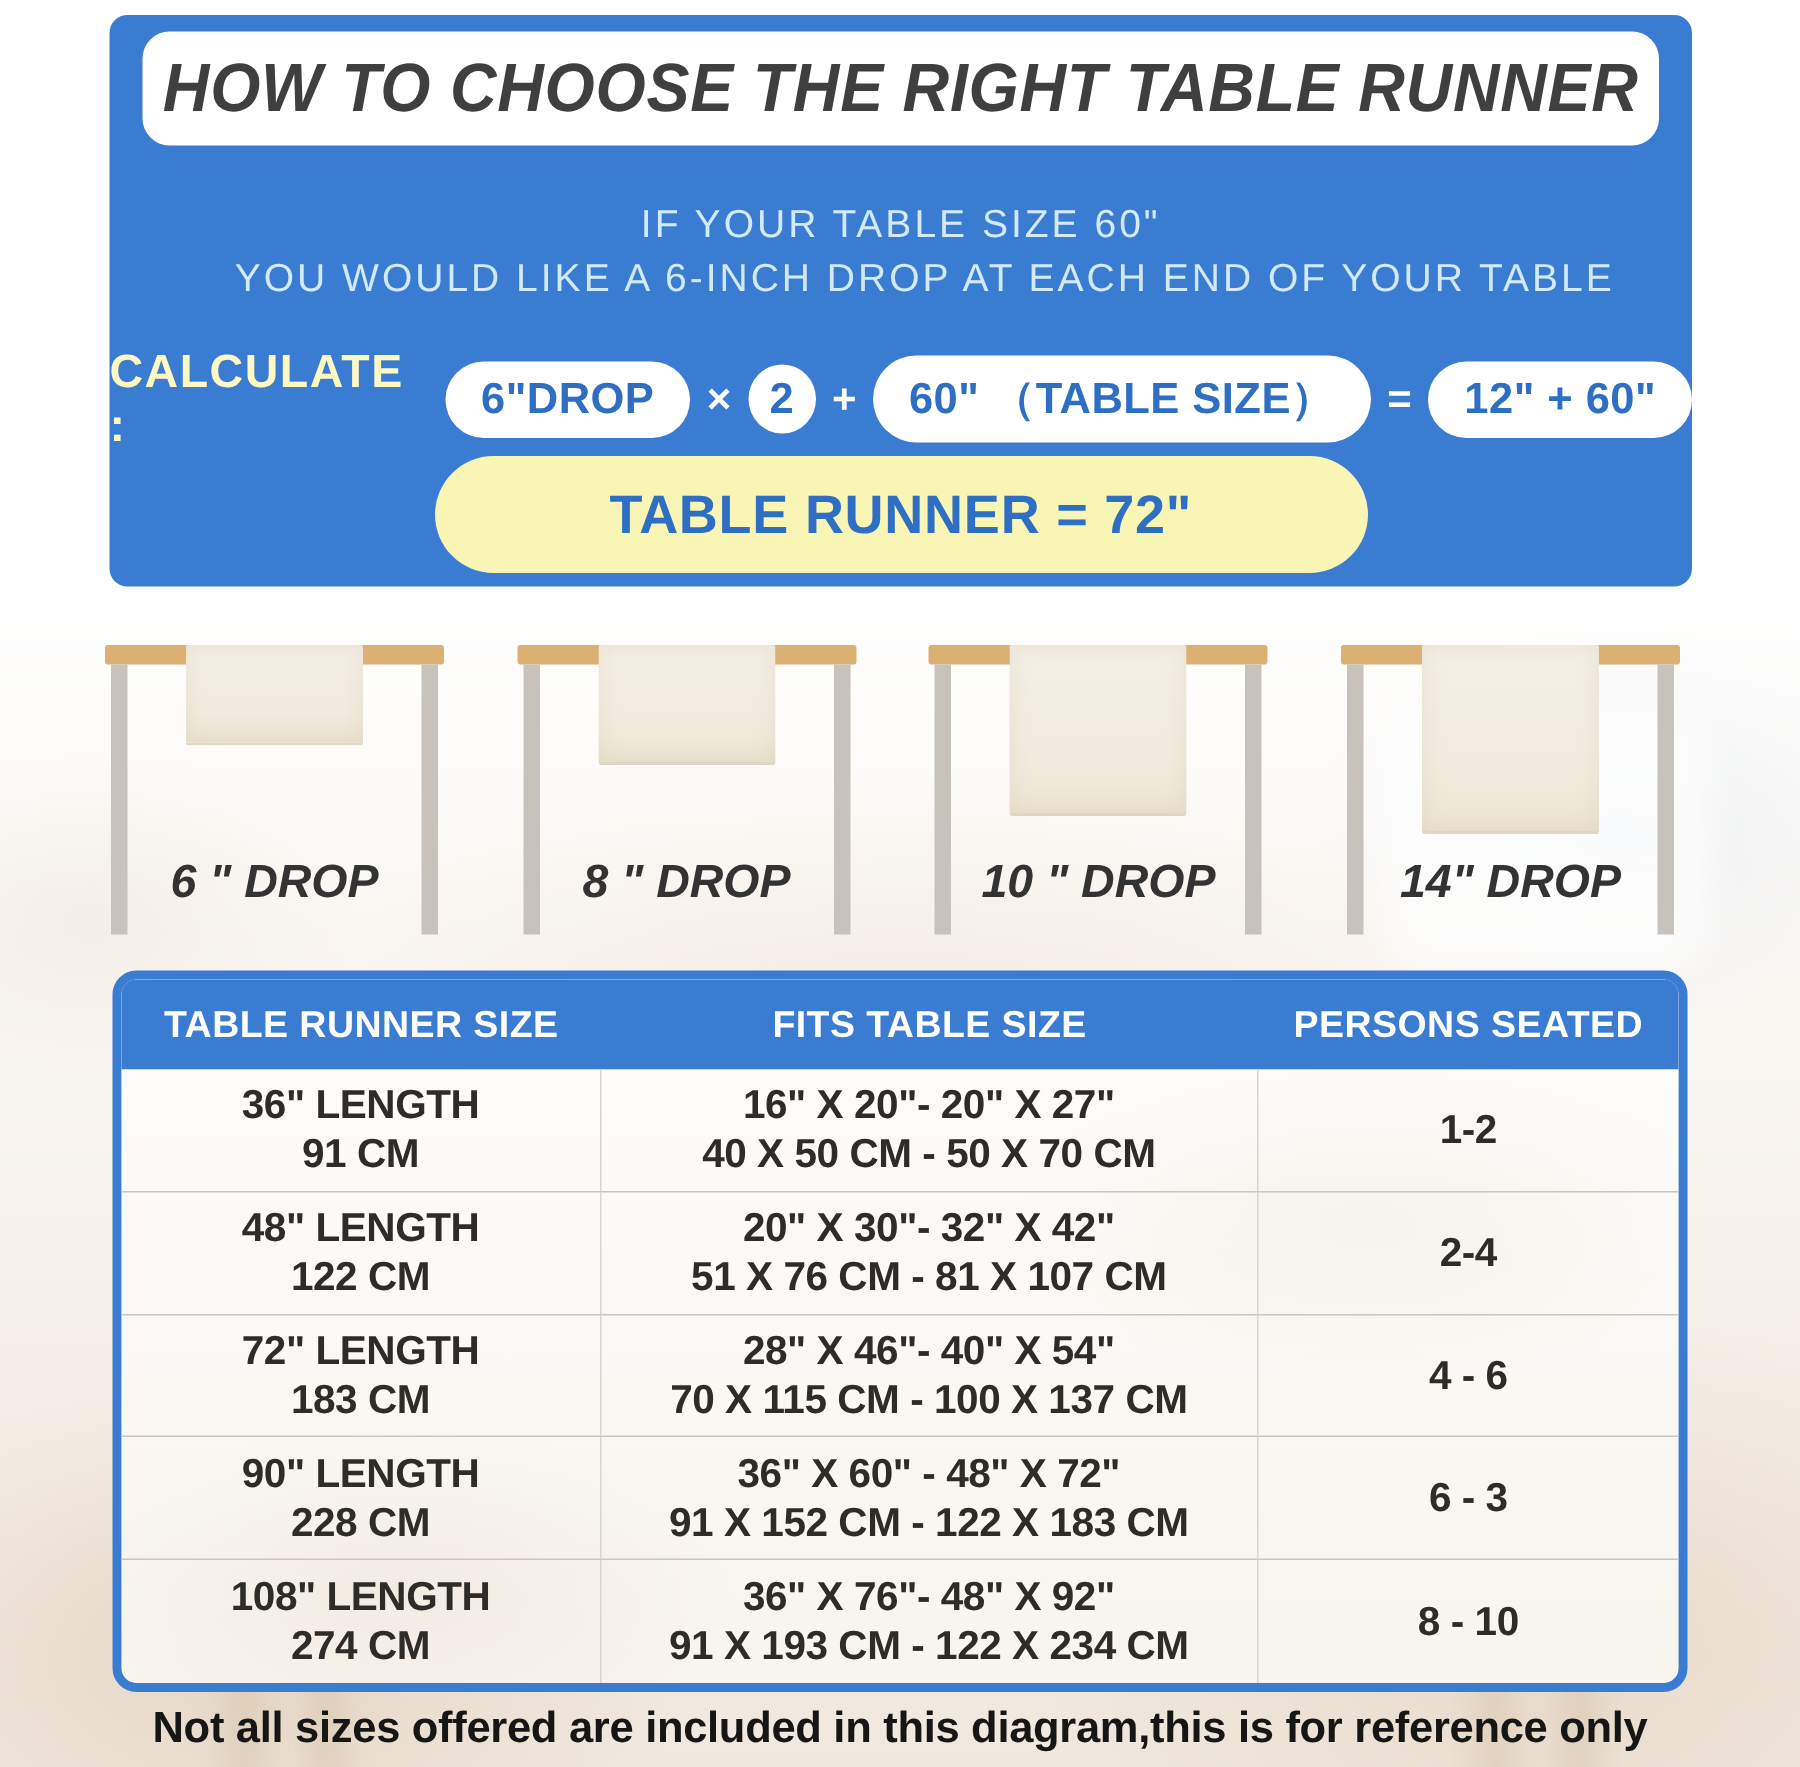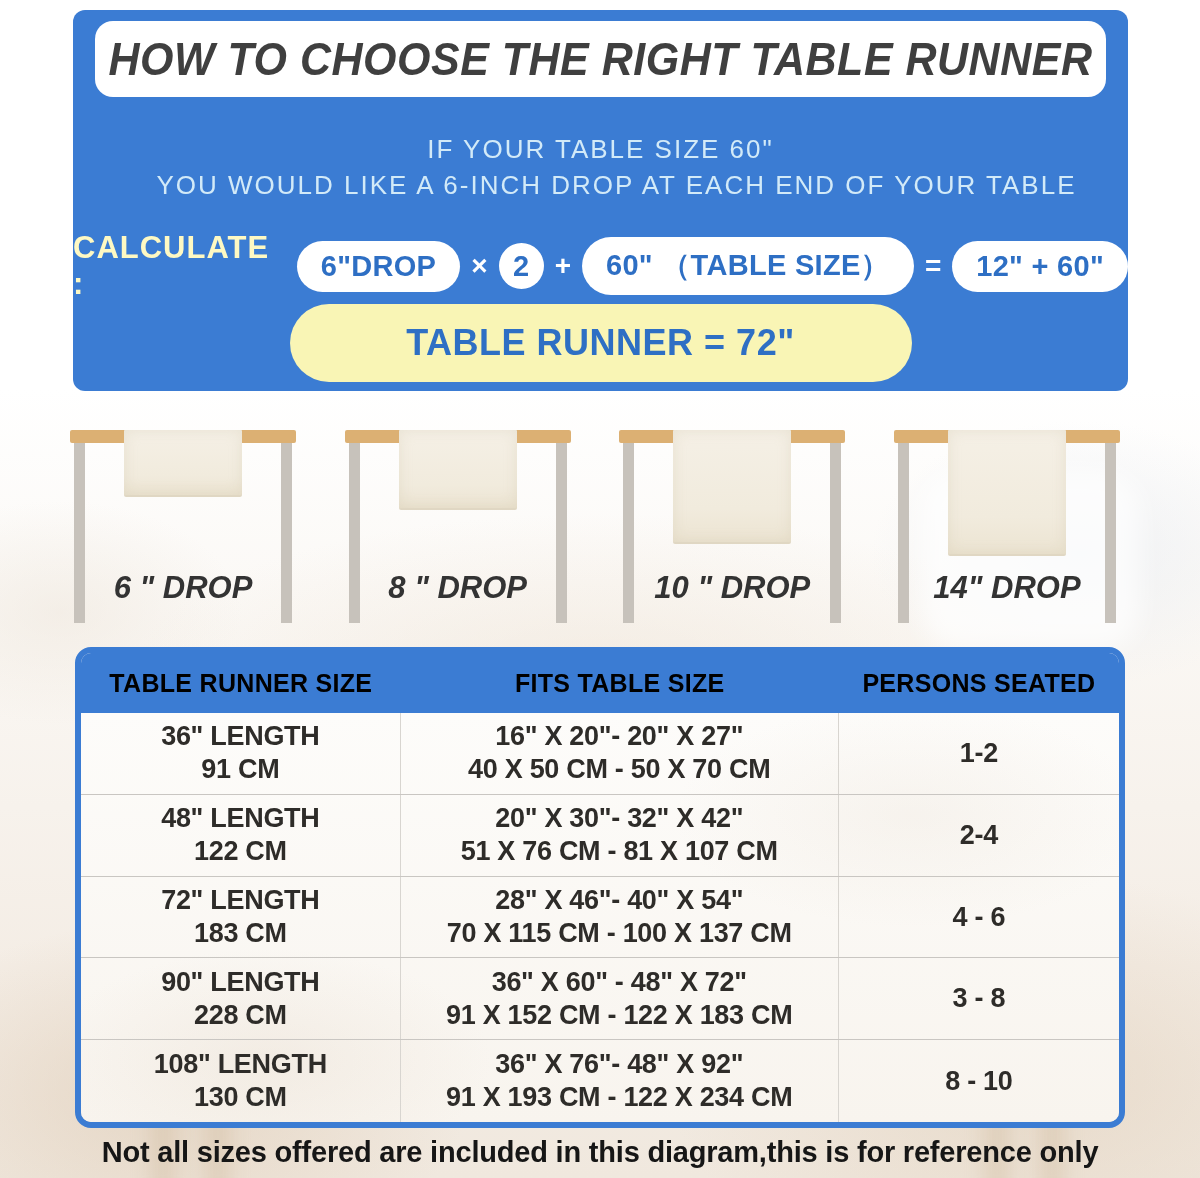--- a/index.html
+++ b/index.html
@@ -90,21 +90,21 @@
   
   .size-chart-panel{
     position:absolute;left:75px;top:647px;width:1050px;height:481px;
     box-sizing:border-box;border:6px solid #3b7cd3;border-radius:16px;overflow:hidden;
   }
   .size-chart-header{
     height:60px;background:#3b7cd3;display:grid;
     grid-template-columns:30.8% 42.2% 27%;align-items:center;
   }
   .col-header{
-    text-align:center;color:#000000;font-weight:bold;font-size:25px;letter-spacing:.3px;
+    text-align:center;color:#ffffff;font-weight:bold;font-size:25px;letter-spacing:.3px;
   }
   .size-chart-body{
     height:409px;display:grid;grid-template-rows:repeat(5,1fr);
     background:
       radial-gradient(ellipse 320px 160px at 18% 85%, rgba(228,214,198,.30), transparent 70%),
       radial-gradient(ellipse 340px 160px at 80% 25%, rgba(233,224,212,.28), transparent 70%),
       linear-gradient(180deg,#fdfcfa 0%,#f8f4ee 100%);
   }
   .chart-row{display:grid;grid-template-columns:30.8% 42.2% 27%;}
   .chart-row:not(:last-child){border-bottom:1px solid #c9c6c2;}
@@ -231,27 +231,27 @@
 
       <div class="chart-row">
         <div class="cell cell-sep">
           <span>90" LENGTH</span>
           <span>228 CM</span>
         </div>
         <div class="cell cell-sep">
           <span>36" X 60" - 48" X 72"</span>
           <span>91 X 152 CM - 122 X 183 CM</span>
         </div>
-        <div class="cell">3 - 8</div>
+        <div class="cell">6 - 3</div>
       </div>
 
       <div class="chart-row">
         <div class="cell cell-sep">
           <span>108" LENGTH</span>
-          <span>130 CM</span>
+          <span>274 CM</span>
         </div>
         <div class="cell cell-sep">
           <span>36" X 76"- 48" X 92"</span>
           <span>91 X 193 CM - 122 X 234 CM</span>
         </div>
         <div class="cell">8 - 10</div>
       </div>
 
     </div>
   </div>

